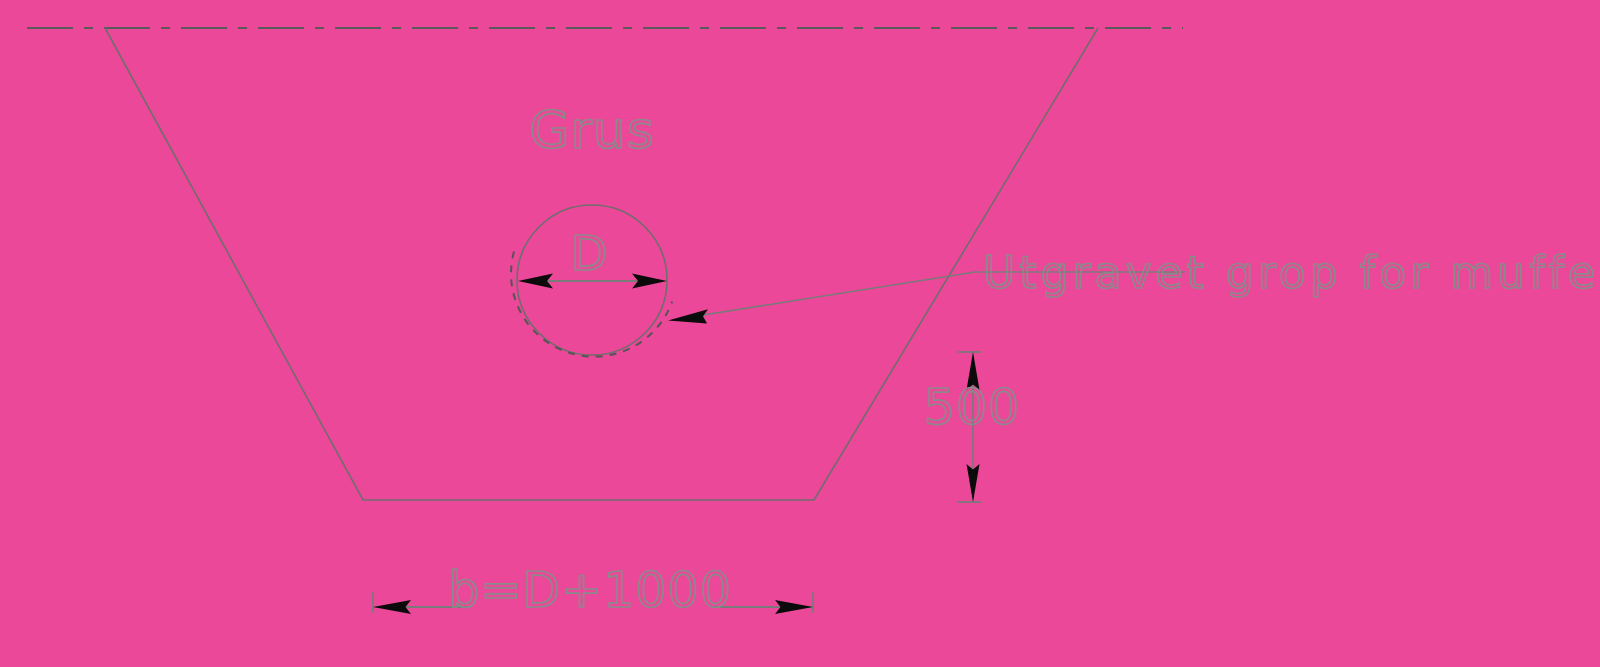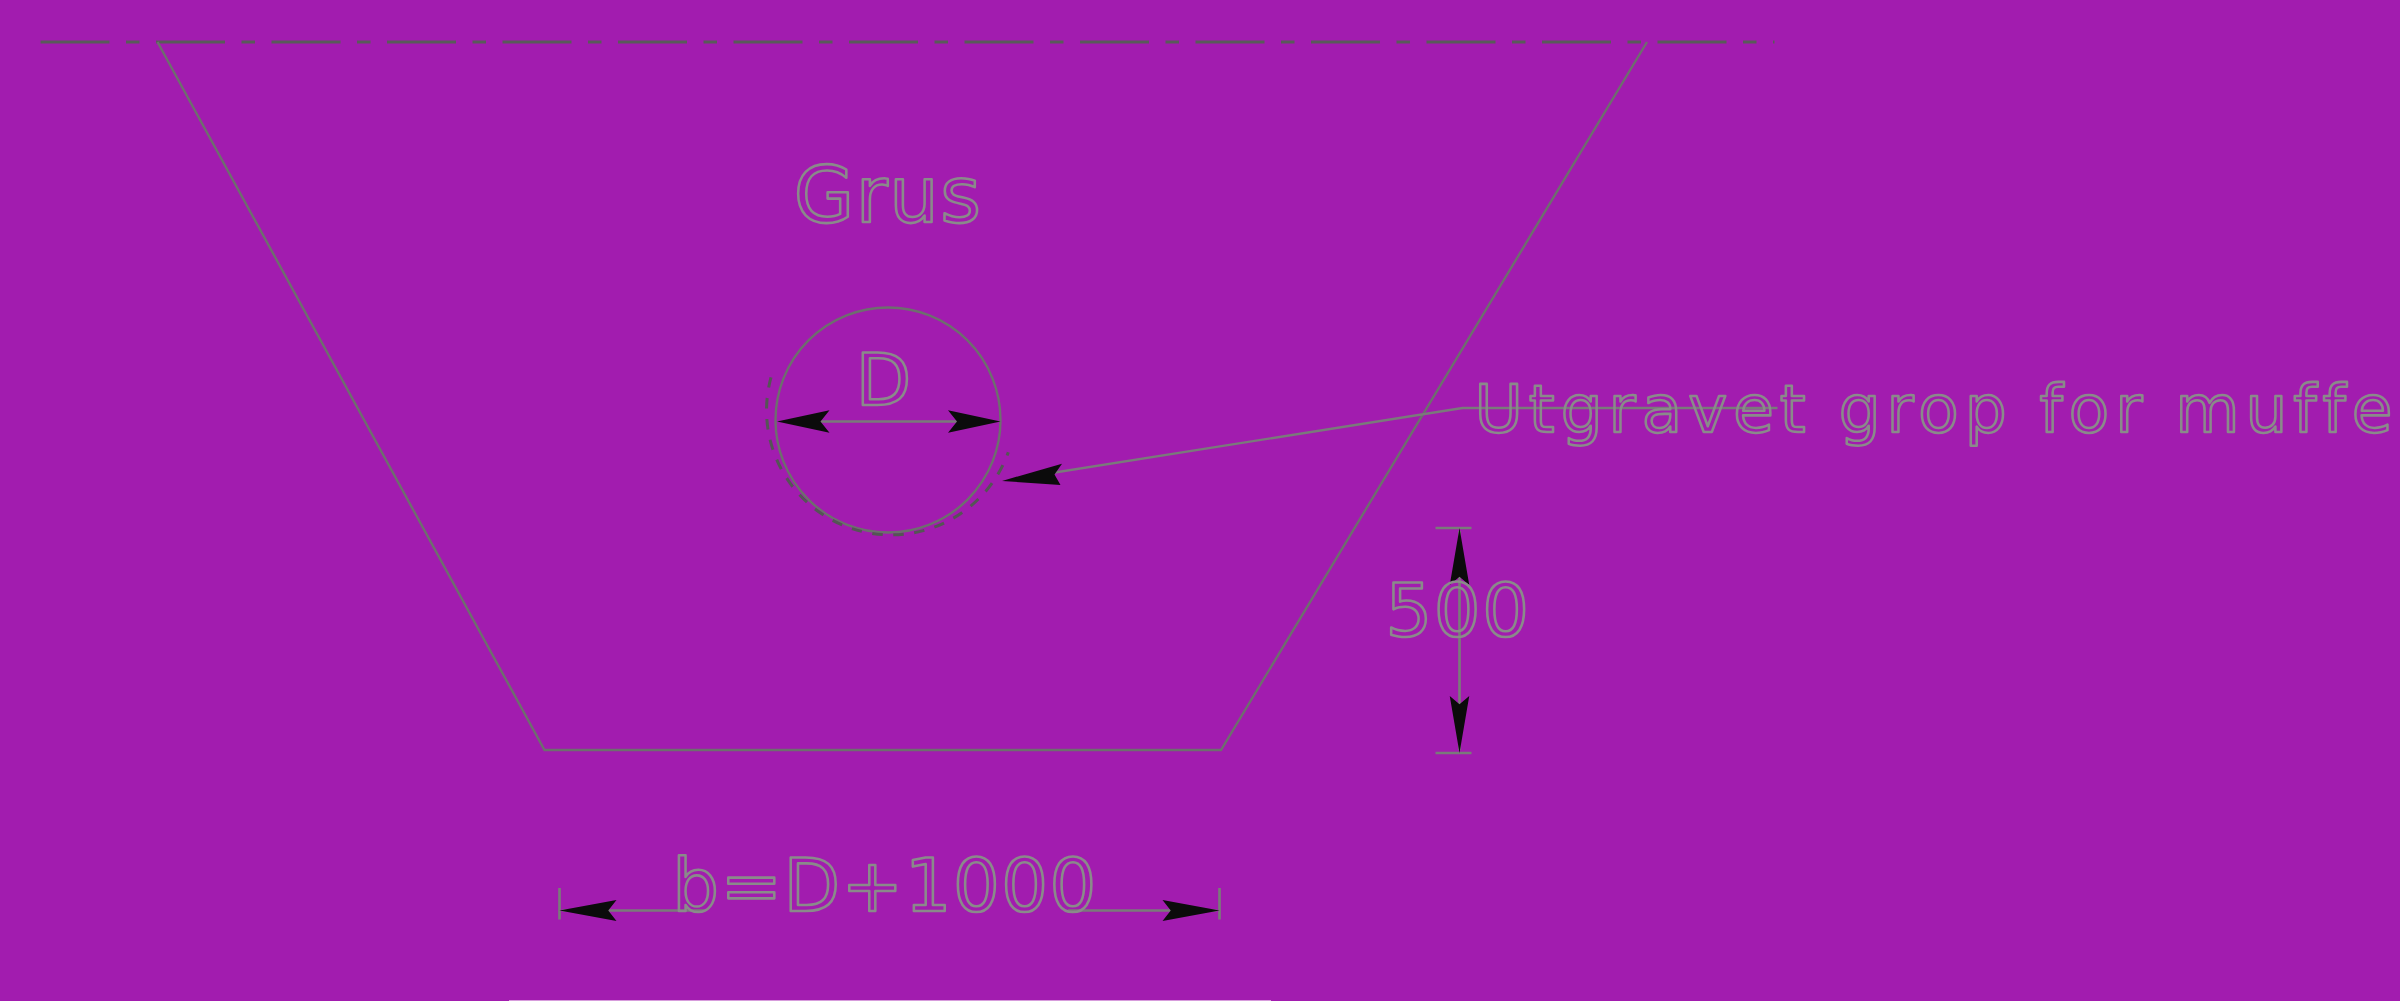--- a/index.html
+++ b/index.html
@@ -10,21 +10,21 @@
   body {
     width: 1600px;
     height: 667px;
     overflow: hidden;
     font-family: "Liberation Sans", sans-serif;
   }
   #drawing-root {
     position: relative;
     width: 1600px;
     height: 667px;
-    background: #a21caf;
+    background: #ec4899;
   }
   svg.cad {
     display: block;
     width: 1600px;
     height: 667px;
   }
   
   .cad-text {
     font-family: "DejaVu Sans", sans-serif;
     fill: none;

